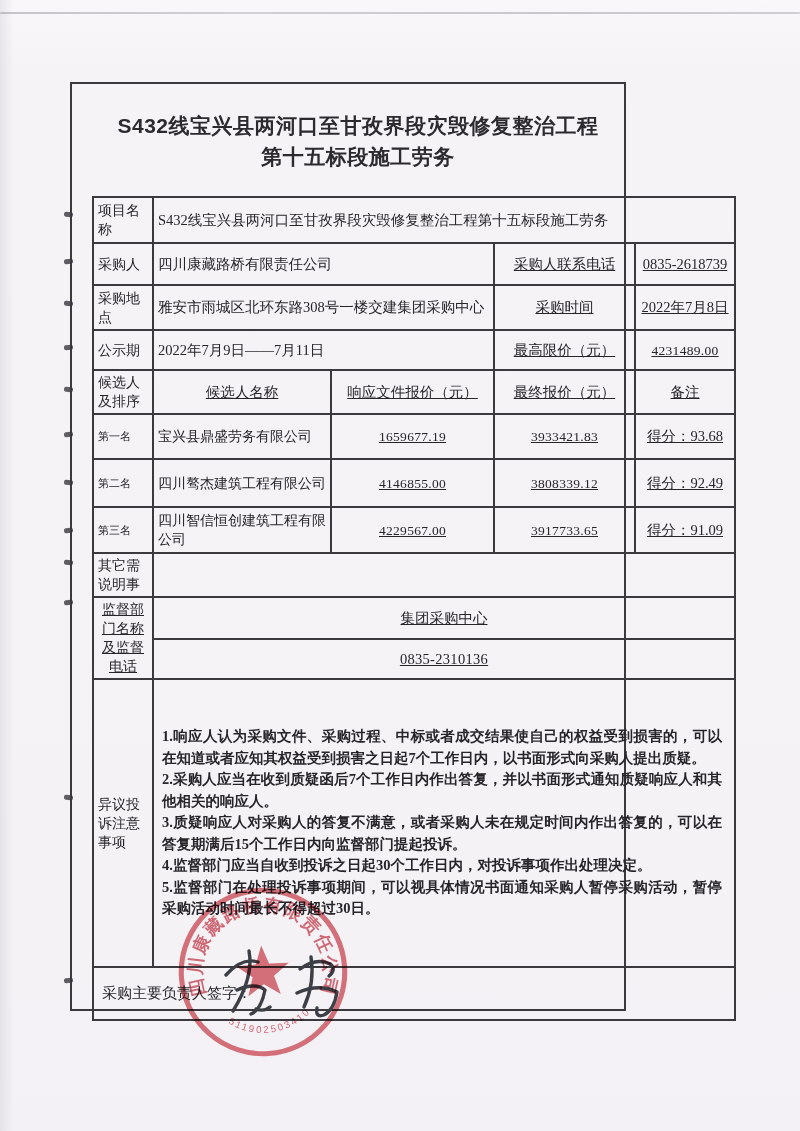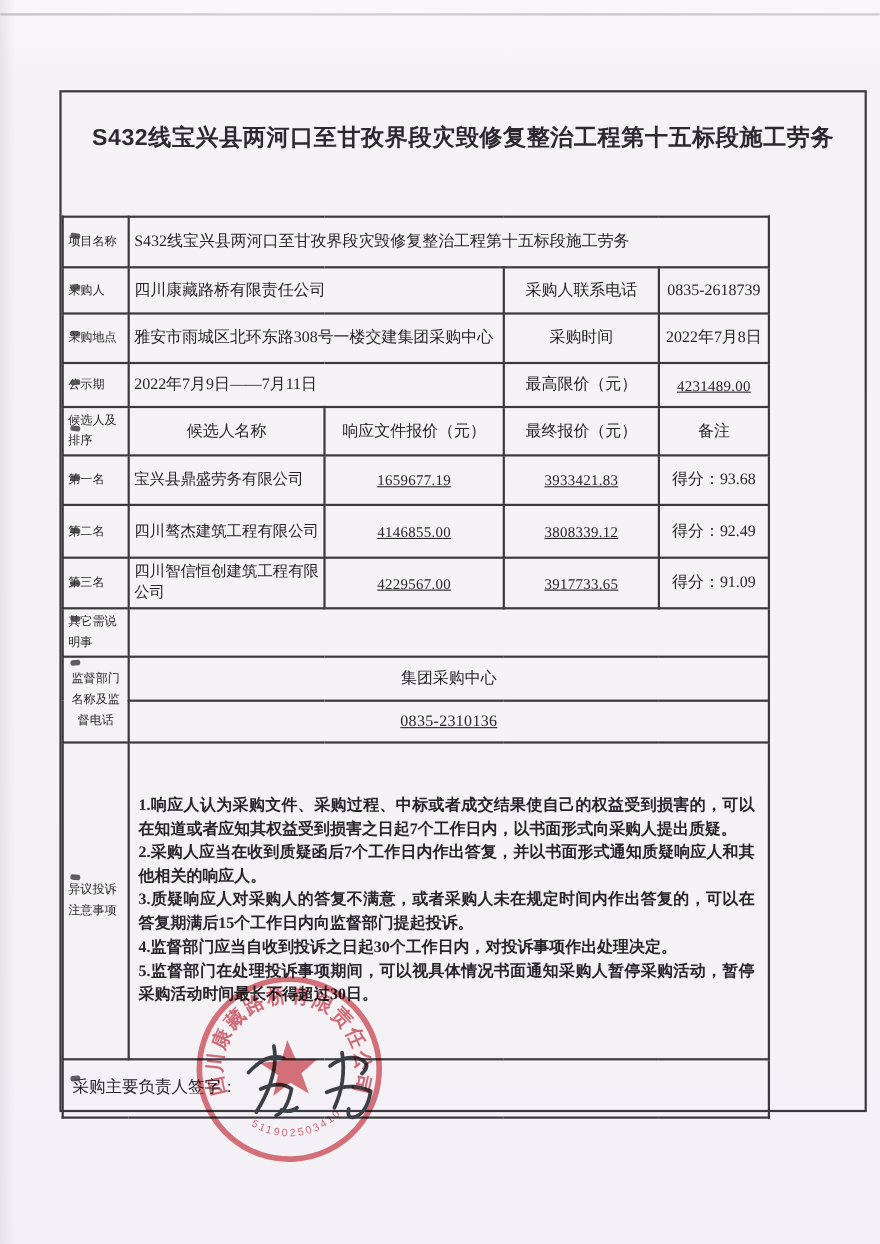--- a/index.html
+++ b/index.html
@@ -17,24 +17,25 @@
   .scan-top-line{
     position:absolute;left:0;top:12px;width:800px;height:2px;
     background:linear-gradient(90deg,#b9b5bd 0%, #c8c4cb 30%, #bdb9c1 70%, #c6c2ca 100%);
     opacity:.8;border-radius:2px;
   }
   .scan-left-shade{
     position:absolute;left:0;top:0;width:14px;height:1131px;
     background:linear-gradient(90deg,rgba(160,155,168,.18), rgba(160,155,168,0));
   }
   .frame{
-    position:absolute;left:54px;top:82px;width:734px;height:929px;
+    position:absolute;left:70px;top:82px;width:556px;height:929px;
     border:2px solid #3b393e;
     box-sizing:border-box;
     background:transparent;
+    padding-left:20px;
   }
   .doc-title{
     height:112px;box-sizing:border-box;
     padding:26px 18px 0 18px;
     text-align:center;
     font-family:"Liberation Sans", sans-serif;
     font-weight:bold;
     font-size:21px;line-height:31px;
     color:#2b2a2f;
     letter-spacing:.5px;
@@ -46,23 +47,23 @@
     font-size:14.5px;
     color:#26252a;
   }
   table.doc td{
     border:2px solid #3b393e;
     padding:2px 4px;
     vertical-align:middle;
     word-break:break-all;
     line-height:19px;
   }
-  td.lab{ text-align:left; padding-left:3px; font-size:11px;}
+  td.lab{ text-align:left; padding-left:3px; font-size:14px;}
   td.val{ text-align:left; padding-left:6px;}
-  td.ctr{ text-align:center; padding-left:2px;}
+  td.ctr{ text-align:center; padding-left:2px;text-decoration:underline;}
   td.num{ text-align:center; font-size:13.5px; letter-spacing:.3px;text-decoration:underline;}
   td.rank{ text-align:left; font-size:11px;}
   td.name{ text-align:left; font-size:14px;}
   .obj-cell{ padding:10px 12px 10px 8px !important; }
   .obj-cell div{ line-height:21.5px; text-align:justify;font-weight:bold; }
   .sig-cell{ font-size:15px; padding-left:8px !important; }
   
   .seal{
     position:absolute;left:168px;top:877px;width:190px;height:190px;
     opacity:.82;

